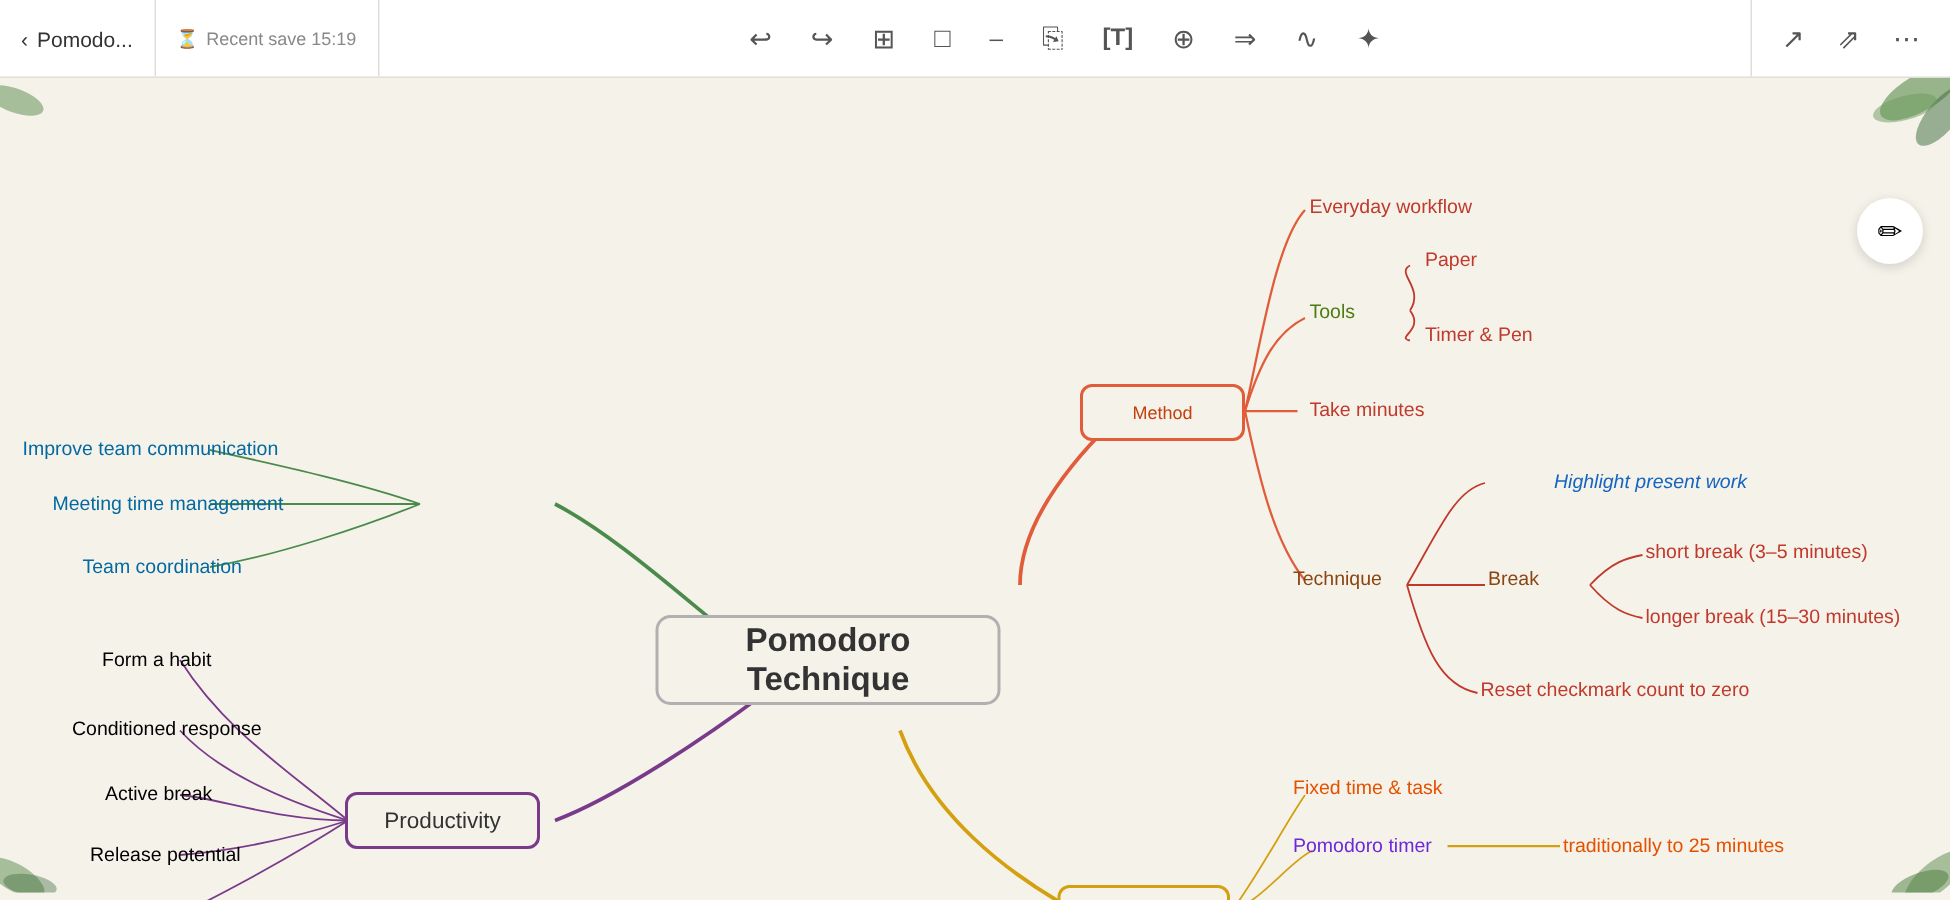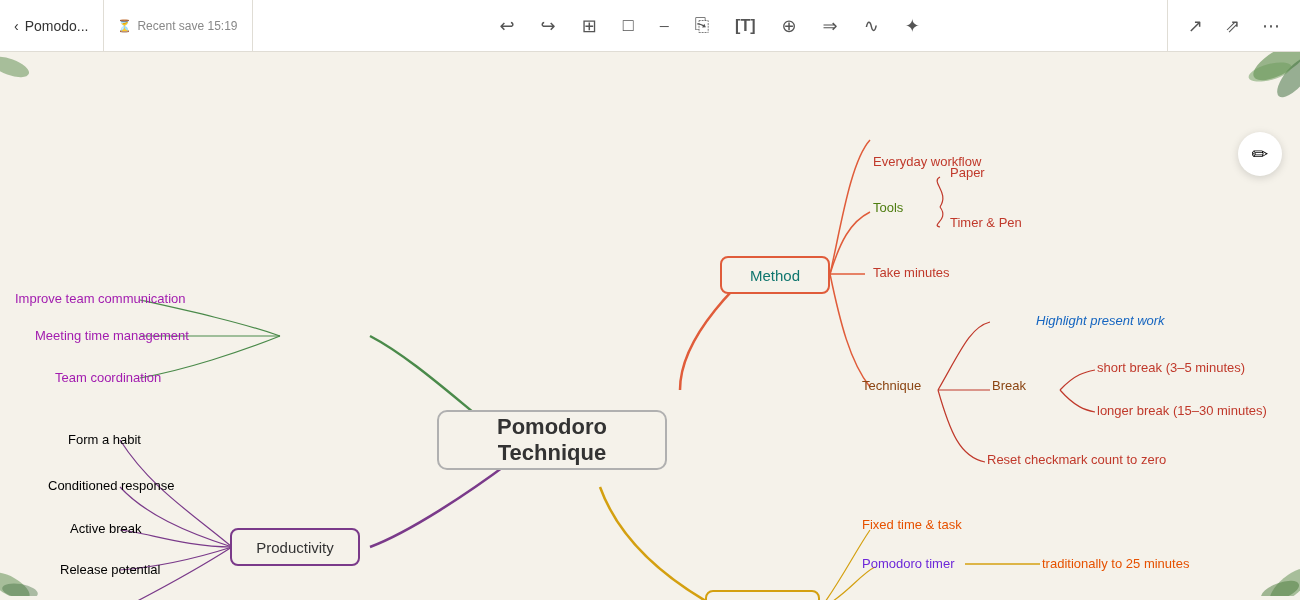--- a/index.html
+++ b/index.html
@@ -132,56 +132,56 @@
       border: 2px solid #b0b0b0;
       color: #333;
       font-size: 22px;
       font-weight: 600;
       background: #f5f2ea;
       padding: 18px 28px;
       border-radius: 10px;
     }
     .node-method {
       border: 2px solid #e05c3a;
-      color: #0f766e;
+      color: #c2410c;
+      padding: 10px 20px;
+      font-size: 12px;
+      background: #f5f2ea;
+    }
+    .node-team {
+      border: 2px solid #5a8a5a;
+      color: #333;
       padding: 10px 20px;
       font-size: 15px;
       background: #f5f2ea;
     }
-    .node-team {
-      border: 2px solid #5a8a5a;
+    .node-productivity {
+      border: 2px solid #7a3a8a;
+      color: #333;
+      padding: 6px 20px;
+      font-size: 15px;
+      background: #f5f2ea;
+    }
+    .node-onetask {
+      border: 2px solid #d4a010;
       color: #333;
       padding: 10px 20px;
       font-size: 15px;
       background: #f5f2ea;
     }
-    .node-productivity {
-      border: 2px solid #7a3a8a;
-      color: #333;
-      padding: 6px 20px;
-      font-size: 15px;
-      background: #f5f2ea;
-    }
-    .node-onetask {
-      border: 2px solid #d4a010;
-      color: #333;
-      padding: 10px 20px;
-      font-size: 15px;
-      background: #f5f2ea;
-    }
 
     
     .label {
       position: absolute;
       font-size: 13px;
       color: #333;
       white-space: nowrap;
     }
     .label-red { color: #c0392b; }
-    .label-green { color: #a21caf; }
+    .label-green { color: #0369a1; }
     .label-purple { color: #000000; }
     .label-orange { color: #e65100; }
     .label-blue { color: #1565c0; }
 
     svg#mindmap-svg {
       position: absolute;
       top: 0; left: 0;
       width: 100%; height: 100%;
       pointer-events: none;
     }
@@ -312,21 +312,21 @@
 
 
   <div class="node node-productivity" style="left:230px; top:476px; width:130px; height:38px;">
     <span>Productivity</span>
   </div>
 
   <div class="node node-onetask" style="left:705px; top:538px; width:115px; height:38px;">
     
   </div>
 
-  <div class="label label-red" style="left:873px; top:78px;margin-top:24px;">
+  <div class="label label-red" style="left:873px; top:78px;">
     <span>Everyday workflow</span>
   </div>
   <div class="label" style="left:873px; top:148px; color:#4d7c0f;">
     <span>Tools</span>
   </div>
   <div class="label label-red" style="left:950px; top:113px;">
     <span>Paper</span>
   </div>
   <div class="label label-red" style="left:950px; top:163px;">
     <span>Timer &amp; Pen</span>

